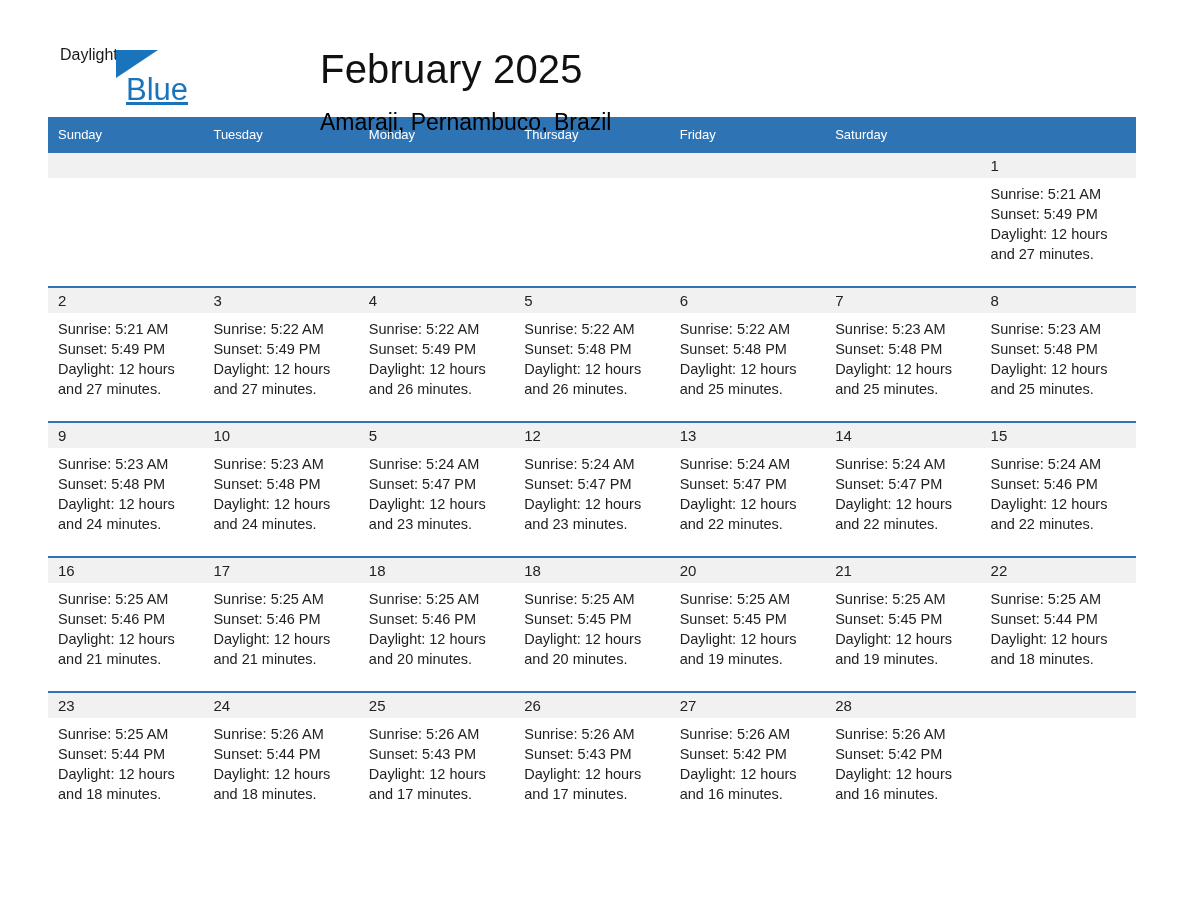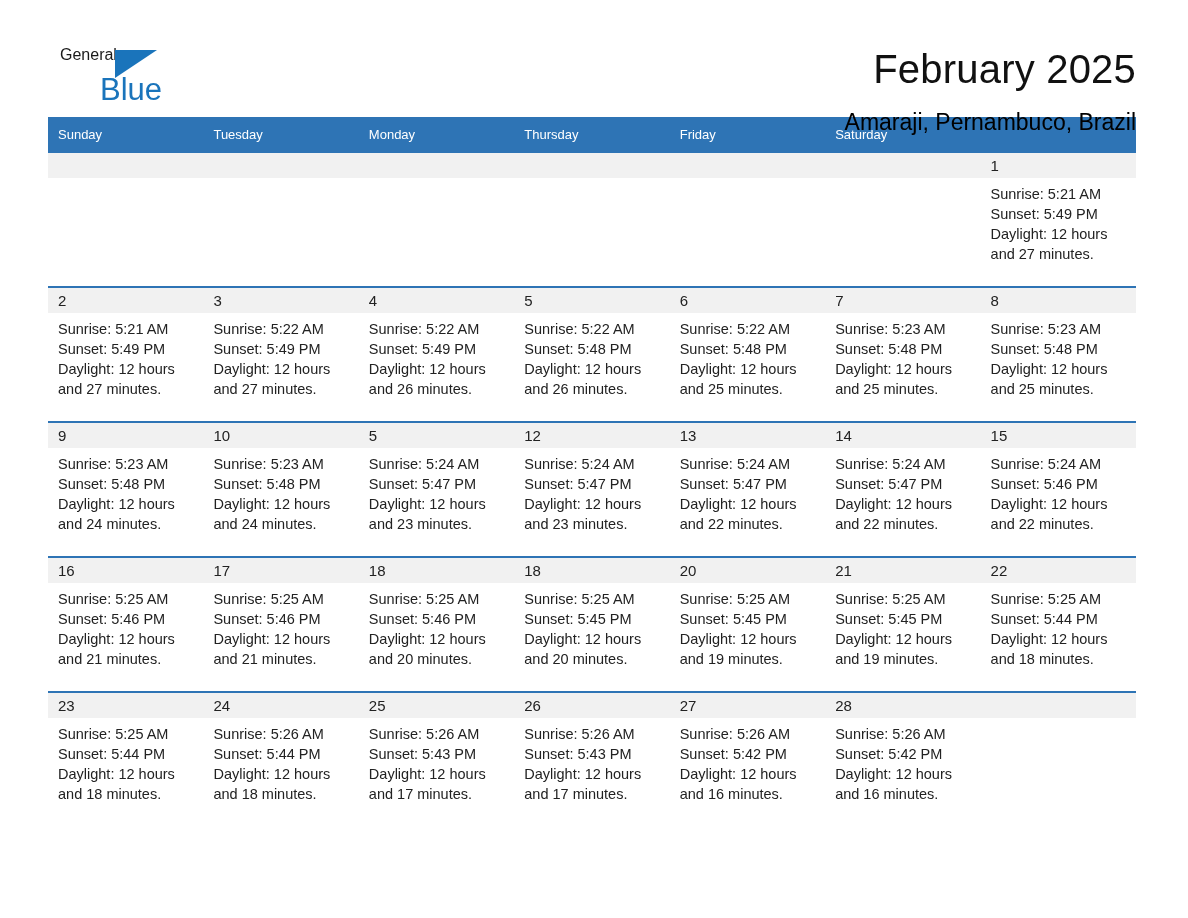--- a/index.html
+++ b/index.html
@@ -45,24 +45,24 @@
     vertical-align: top;
     margin-left: -2px;
     margin-top: 4px;
   }
   .brand-blue {
     display: block;
     font-size: 31px;
     line-height: 32px;
     color: #1a74bb;
     margin-top: -4px;
-    margin-left: 40px;
+    margin-left: 66px;
+    text-decoration: underline;
   }
   .titleblock {
-    text-align: right;
     flex: 1 1 auto;
     padding-top: 0px;
   }
   .cal-title {
     font-size: 40px;
     line-height: 46px;
     font-weight: normal;
     color: #111111;
     margin: 0;
     letter-spacing: 0.2px;
@@ -126,21 +126,21 @@
   .day-info div { white-space: nowrap; }
   .day-info .daylight { white-space: normal; }
 </style>
 </head>
 <body>
 
 <div class="page">
 
   <div class="topbar">
     <div class="brand">
-      <span>General</span><span class="brand-triangle"></span>
+      <span>Daylight</span><span class="brand-triangle"></span>
       <span class="brand-blue">Blue</span>
     </div>
     <div class="titleblock">
       <h1 class="cal-title">February 2025</h1>
       <p class="cal-subtitle">Amaraji, Pernambuco, Brazil</p>
     </div>
   </div>
 
   <div class="calendar">
     <div class="weekdays" id="weekday-row">

